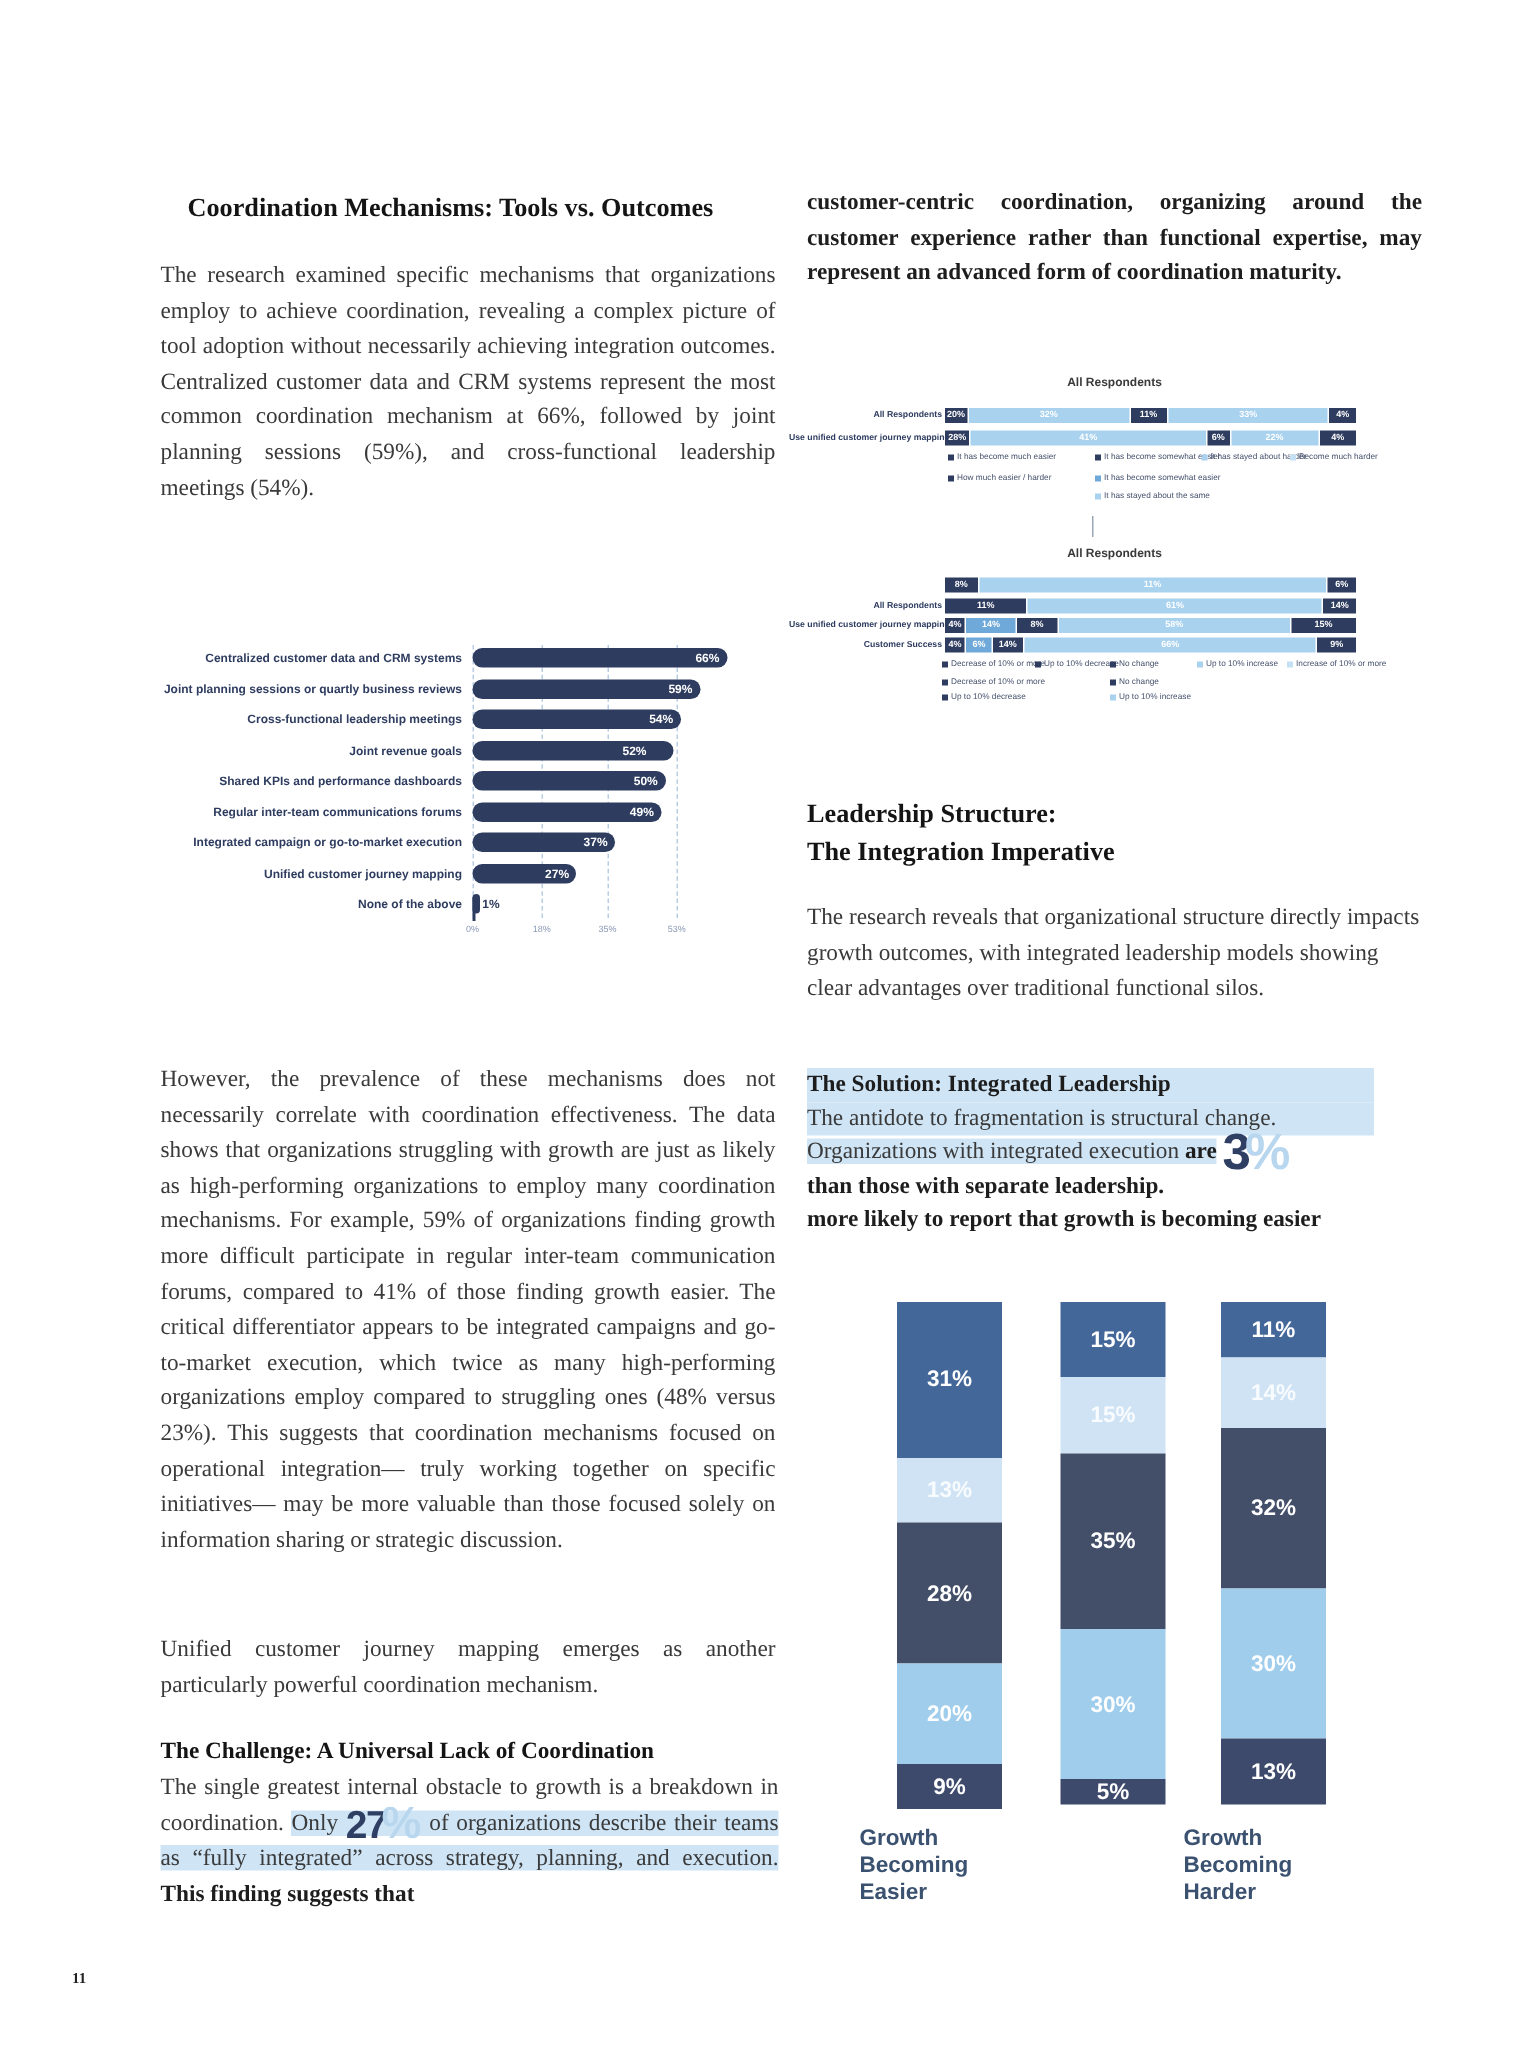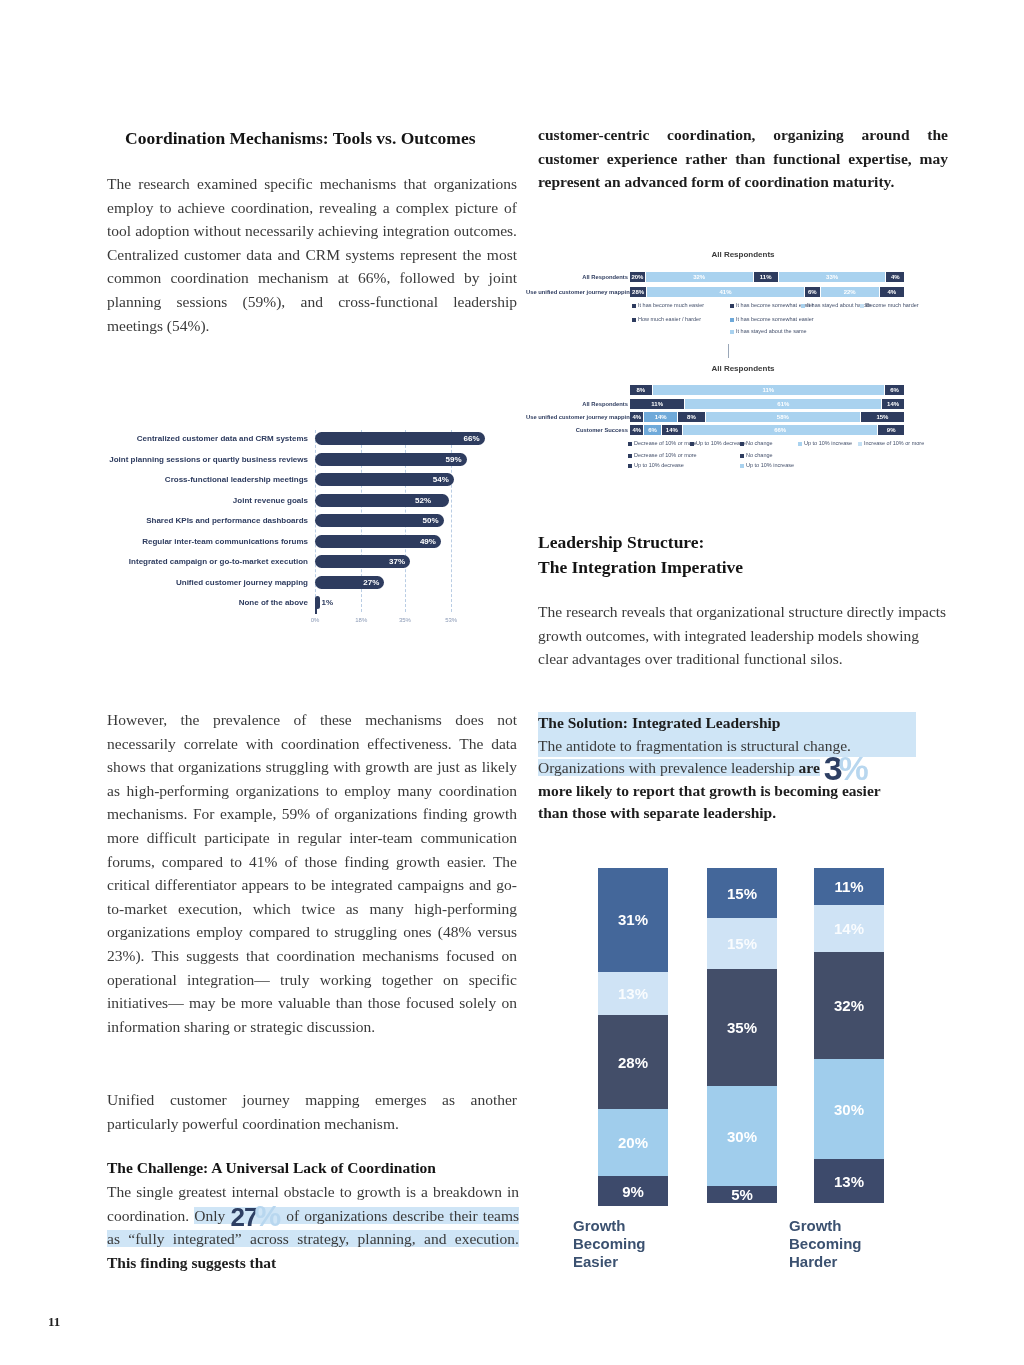--- a/index.html
+++ b/index.html
@@ -12,21 +12,21 @@
   .bold{font-weight:bold;color:#1d1d1d;}
   .hl{background:#cfe5f6;}
   .subhead{font-size:15.5px;font-weight:bold;color:#141414;line-height:23.6px;margin:0;}
   .bignum{font-family:"Liberation Sans","DejaVu Sans",sans-serif;font-weight:bold;
           font-size:26px;color:#2e3f63;line-height:0;vertical-align:-5px;letter-spacing:-1px;}
   .bigpct{font-family:"Liberation Sans","DejaVu Sans",sans-serif;font-weight:bold;
           font-size:30px;color:#b8d7ef;line-height:0;vertical-align:-5px;margin-left:-3px;}
   .bignum.xl,.bigpct.xl{font-size:34px;vertical-align:-7px;}
   .sol-block{display:block;width:378px;background:#cfe5f6;}
   .sol-line{display:block;font-size:15.5px;line-height:22.6px;}
-  .pagenum{font-size:13px;font-weight:bold;color:#222;}
+  .pagenum{font-size:10px;font-weight:bold;color:#222;}
 
   
   #lchart{font-family:"Liberation Sans","DejaVu Sans",sans-serif;}
   .lrow{position:absolute;left:0;height:13px;width:100%;}
   .llab{position:absolute;left:0;top:0;width:208px;text-align:right;
         font-size:8px;font-weight:bold;color:#2e3c5f;line-height:13px;white-space:nowrap;}
   .lbar{position:absolute;left:215px;top:0;height:13px;background:#2e3c5f;border-radius:7px;}
   .lval{position:absolute;top:0;font-size:8px;font-weight:bold;line-height:13px;white-space:nowrap;}
   .lval.inside{color:#ffffff;width:32px;text-align:right;}
   .lval.outside{color:#2e3c5f;}
@@ -220,23 +220,23 @@
       <div class="hleg" style="left: 202px; top: 100px;"><span class="hsw" style="background: rgb(169, 210, 239);"></span>Up to 10% increase</div>
     </div>
 
   <h2 class="sec abs" style="left:538px;top:530px;width:410px;"><span>Leadership Structure:</span><br><span>The Integration Imperative</span></h2>
 
   <p class="body-txt abs" style="left:538px;top:600px;width:410px;">The research reveals that organizational structure directly impacts growth outcomes, with integrated leadership models showing clear advantages over traditional functional silos.</p>
 
   <div class="abs" style="left:538px;top:712px;width:420px;">
     <span class="sol-line sol-block bold">The Solution: Integrated Leadership</span>
     <span class="sol-line sol-block">The antidote to fragmentation is structural change.</span>
-    <span class="sol-line"><span class="hl"><span>Organizations with prevalence leadership </span><span class="bold">are</span></span> <span class="bignum xl">3</span><span class="bigpct xl">%</span></span>
+    <span class="sol-line"><span class="hl"><span>Organizations with integrated execution </span><span class="bold">are</span></span> <span class="bignum xl">3</span><span class="bigpct xl">%</span></span>
+    <span class="sol-line bold">than those with separate leadership.</span>
     <span class="sol-line bold">more likely to report that growth is becoming easier</span>
-    <span class="sol-line bold">than those with separate leadership.</span>
   </div>
 
   <div id="schart" class="abs" style="left:560px;top:865px;width:400px;height:420px;">
       <div class="scol" style="left: 38px;">
         <div class="sseg" style="height: 103.85px; background: rgb(68, 103, 154);">31%</div>
         <div class="sseg pale" style="height: 43.55px; background: rgb(207, 227, 245);">13%</div>
         <div class="sseg" style="height: 93.8px; background: rgb(67, 78, 105);">28%</div>
         <div class="sseg" style="height: 67px; background: rgb(160, 205, 236);">20%</div>
         <div class="sseg" style="height: 30.15px; background: rgb(61, 74, 107);">9%</div>
       </div>

